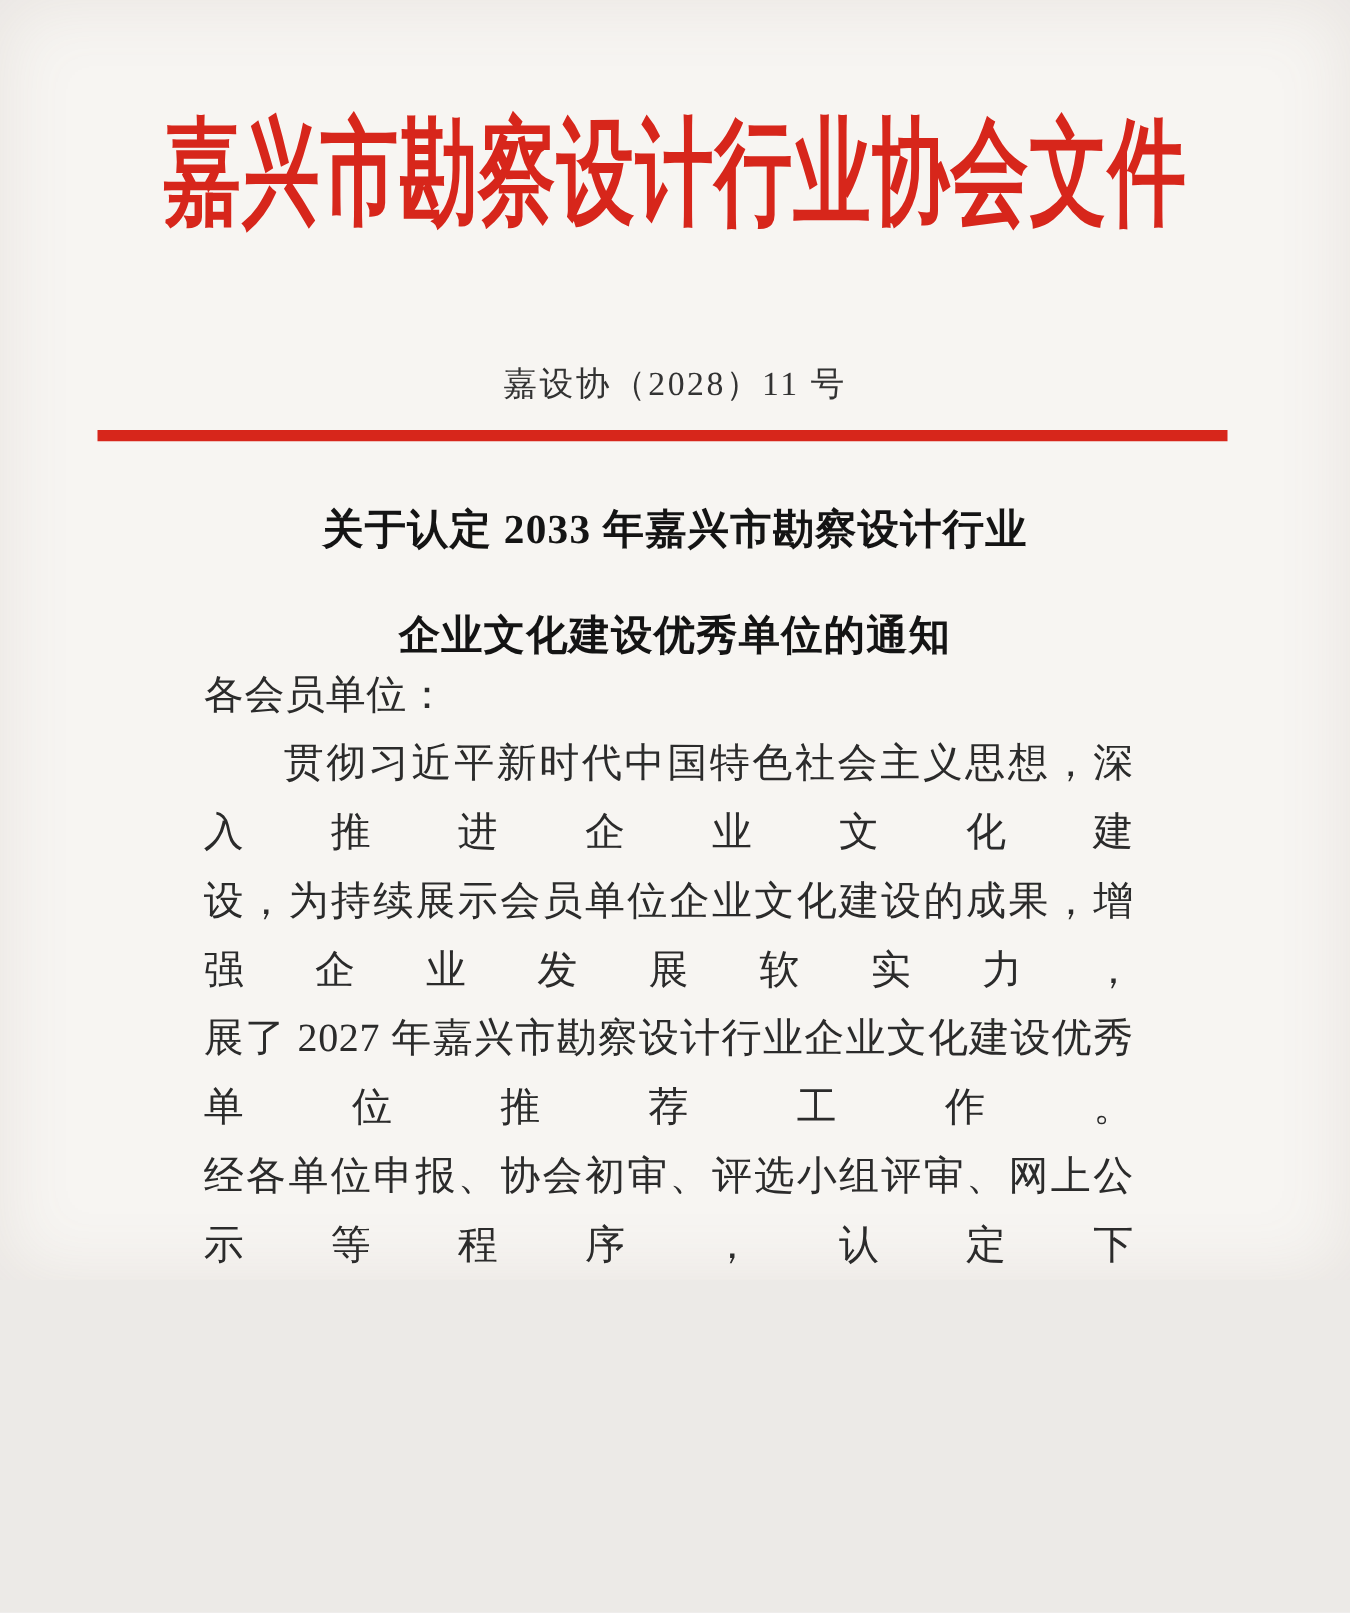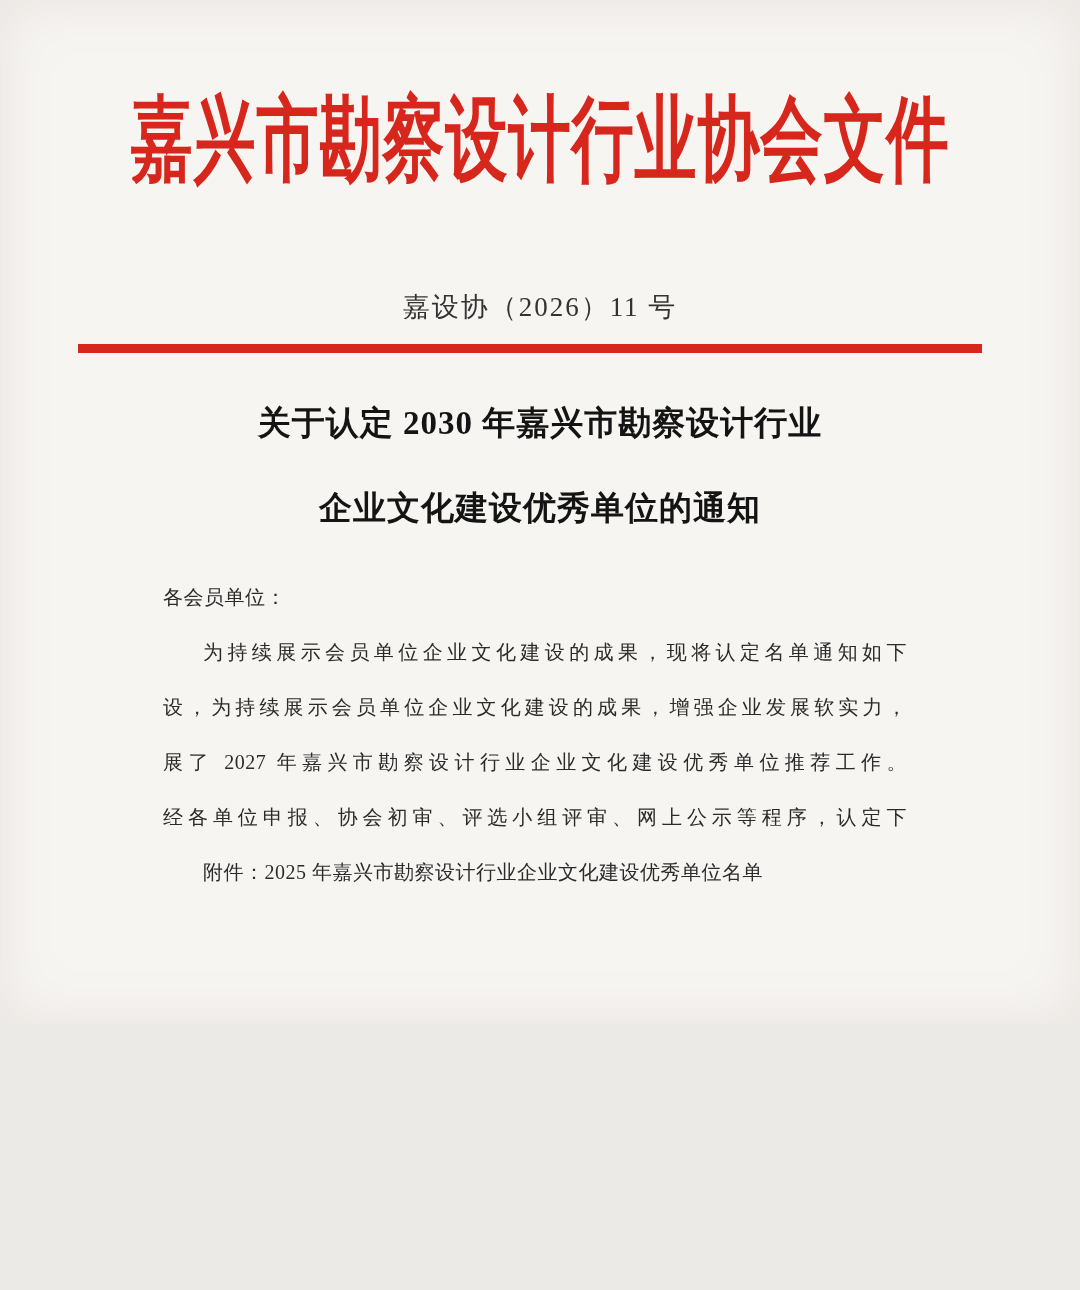--- a/index.html
+++ b/index.html
@@ -34,22 +34,22 @@
     position:absolute;top:344px;left:78px;width:904px;height:9px;
     background:var(--header-red);
   }
   .title{
     position:absolute;left:0;width:100%;text-align:center;
     color:var(--title-ink);font-size:33px;font-weight:bold;letter-spacing:1px;
   }
   .title.t1{top:401px;}
   .title.t2{top:486px;}
   .body-block{
-    position:absolute;top:570px;left:163px;width:744px;
-    color:var(--body-ink);font-size:20px;line-height:55px;
+    position:absolute;top:528px;left:163px;width:744px;
+    color:var(--body-ink);font-size:32px;line-height:55px;
     letter-spacing:0.5px;
   }
   .line{white-space:nowrap;}
   .line.just{text-align:justify;text-align-last:justify;white-space:normal;}
   .line.left{text-align:left;text-align-last:left;}
   .line.indent{text-indent:2em;}
   .signer{
     position:absolute;top:1116px;left:636px;
     color:var(--body-ink);font-size:25px;letter-spacing:0.5px;white-space:nowrap;
   }
@@ -66,31 +66,31 @@
     opacity:0.82;mix-blend-mode:multiply;pointer-events:none;
   }
 </style>
 </head>
 <body>
 
 <div class="page">
 
   <div class="header-title">嘉兴市勘察设计行业协会文件</div>
 
-  <div class="doc-number">嘉设协（2026）11 号</div>
+  <div class="doc-number">嘉设协（2028）11 号</div>
 
   <div class="red-line"></div>
 
-  <div class="title t1">关于认定 2030 年嘉兴市勘察设计行业</div>
+  <div class="title t1">关于认定 2033 年嘉兴市勘察设计行业</div>
 
   <div class="title t2">企业文化建设优秀单位的通知</div>
 
   <div class="body-block">
     <div class="line left">各会员单位：</div>
-    <div class="line just indent">为持续展示会员单位企业文化建设的成果，现将认定名单通知如下</div>
+    <div class="line just indent">贯彻习近平新时代中国特色社会主义思想，深入推进企业文化建</div>
     <div class="line just">设，为持续展示会员单位企业文化建设的成果，增强企业发展软实力，</div>
     <div class="line just">展了 2027 年嘉兴市勘察设计行业企业文化建设优秀单位推荐工作。</div>
     <div class="line just">经各单位申报、协会初审、评选小组评审、网上公示等程序，认定下</div>
     <div class="line left indent">附件：2025 年嘉兴市勘察设计行业企业文化建设优秀单位名单</div>
   </div>
 
   <div class="signer">嘉兴市勘察设计行业协会</div>
 
   <div class="issue-date">2025 年 10 月 29 日</div>
 

